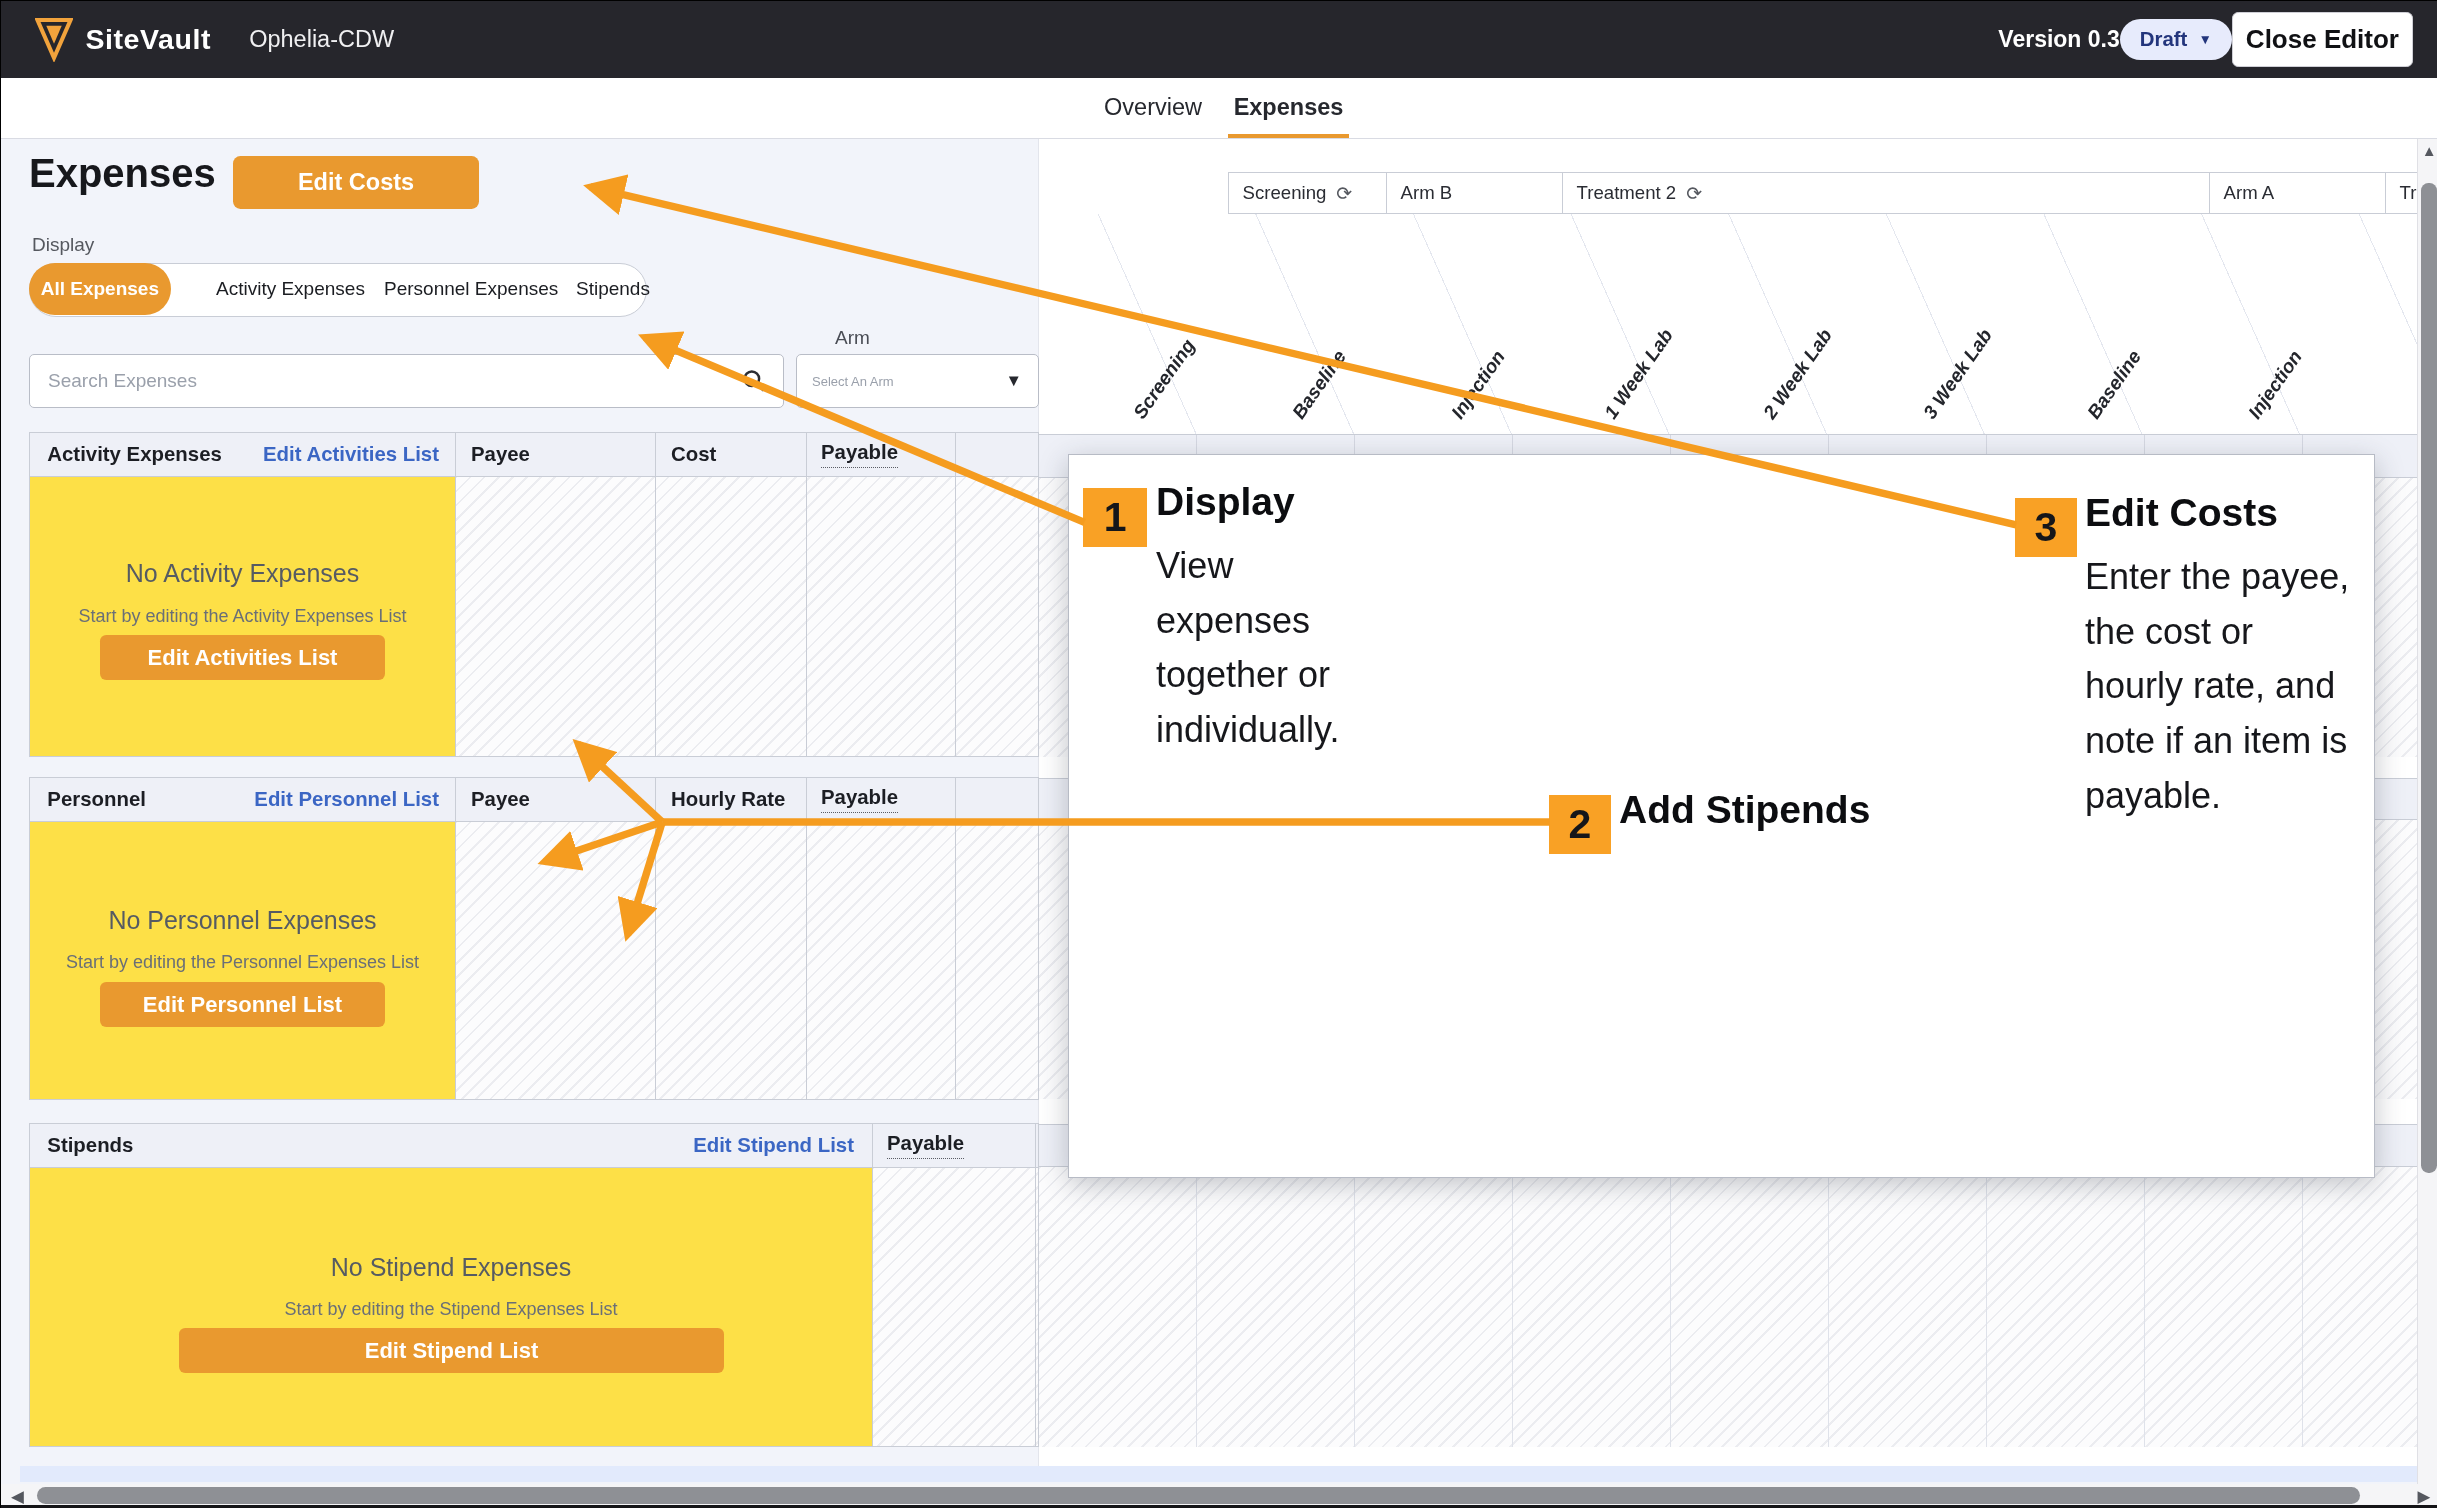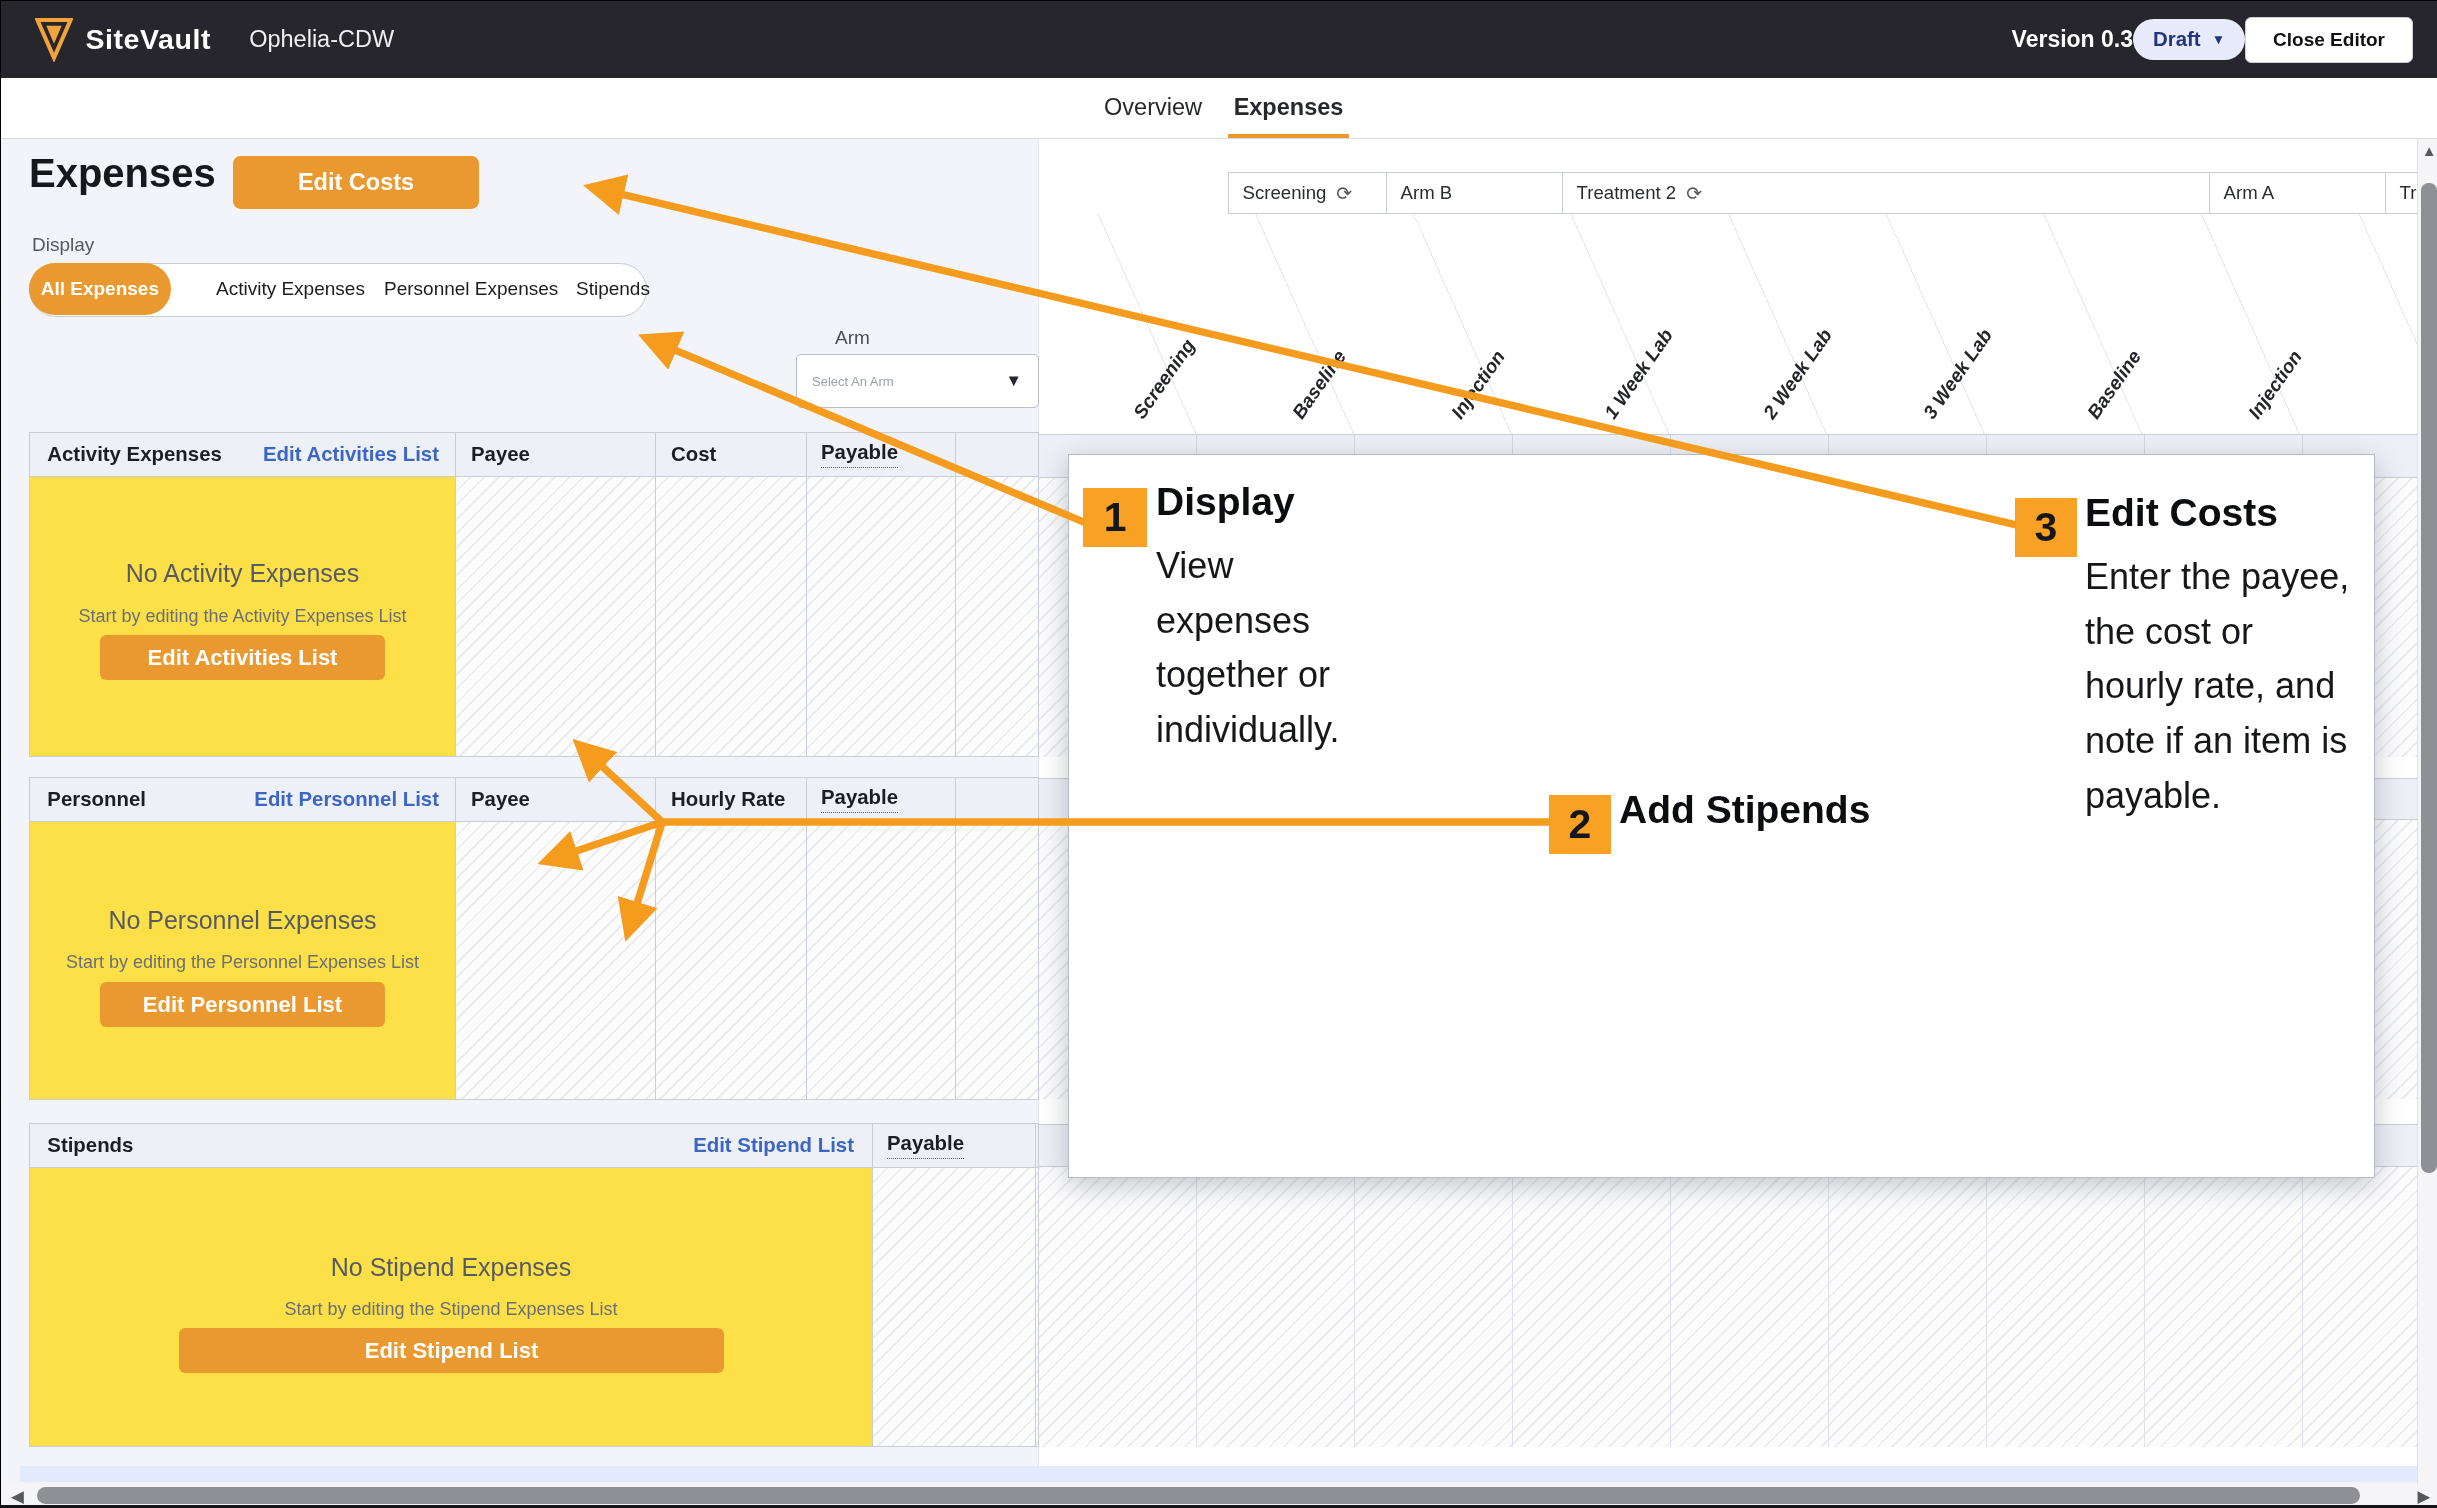--- a/index.html
+++ b/index.html
@@ -11,22 +11,22 @@
   
   .topbar{left:0;top:0;width:2438px;height:77px;background:#26262c;display:flex;align-items:center;z-index:30;}
   .logo{margin-left:34px;display:flex;align-items:center;}
   .brand{color:#ffffff;font-size:28.5px;font-weight:bold;margin-left:12.4px;letter-spacing:0.6px;}
   .study{color:#f0f0f2;font-size:23.5px;margin-left:38px;}
   .topbar-right{position:absolute;right:26px;top:0;height:77px;display:flex;align-items:center;}
   .version{color:#fff;font-size:23px;font-weight:bold;}
   .draft-pill{background:#e7ebfc;color:#23357c;font-weight:bold;font-size:20.4px;
     padding:8.7px 20px;border-radius:31px;display:flex;align-items:center;gap:11px;cursor:pointer;}
   .draft-caret{font-size:13.6px;color:#23357c;}
-  .close-btn{background:#ffffff;color:#101114;font-weight:bold;font-size:19px;
-    padding:11px 27px;border-radius:6.2px;border:0.6px solid #cfcfd6;cursor:pointer;}
+  .close-btn{background:#ffffff;color:#101114;font-weight:bold;font-size:26px;
+    padding:11px 13px;border-radius:6.2px;border:0.6px solid #cfcfd6;cursor:pointer;}
 
   
   .tabbar{left:0;top:77px;width:2438px;height:60px;background:#ffffff;border-bottom:1.2px solid #d9dbe3;z-index:29;}
   .tab{position:absolute;top:0;height:59px;display:flex;align-items:center;justify-content:center;font-size:23.5px;color:#26282e;cursor:pointer;}
   .tab-overview{left:1090px;width:124px;}
   .tab-expenses{left:1232px;width:111px;font-weight:bold;}
   .tab-underline{position:absolute;left:1227px;top:56px;width:121px;height:4.3px;background:#e9992f;}
 
   
   .h1{left:28px;top:150px;font-size:40px;font-weight:bold;color:#17181c;z-index:3;}
@@ -173,20 +173,29 @@
   <button class="abs btn-orange edit-costs">Edit Costs</button>
 
   <div class="abs display-label">Display</div>
   <div class="abs toggle-group">
     <div class="toggle-selected">All Expenses</div>
     <div class="toggle-opt" style="left:186px;">Activity Expenses</div>
     <div class="toggle-opt" style="left:354px;">Personnel Expenses</div>
     <div class="toggle-opt" style="left:546px;">Stipends</div>
   </div>
 
+  <div class="abs search-box">
+    <input class="search-input" type="text" placeholder="Search Expenses" style="">
+    <span class="search-icon">
+      <svg width="27" height="27" viewBox="0 0 24 24" fill="none" stroke="#2b2d33" stroke-width="2.2">
+        <circle cx="10.5" cy="10.5" r="6.5"></circle>
+          <line x1="15.5" y1="15.5" x2="21" y2="21"></line>
+      </svg>
+    </span>
+  </div>
 
   <div class="abs arm-label">Arm</div>
   <div class="abs arm-select">
     <span class="arm-value">Select An Arm</span>
     <span class="arm-caret">▼</span>
   </div>
 
   <div class="table" style="top:431px;height:325px;">
     <div class="t-head">
       <div class="t-title">Activity Expenses</div>

